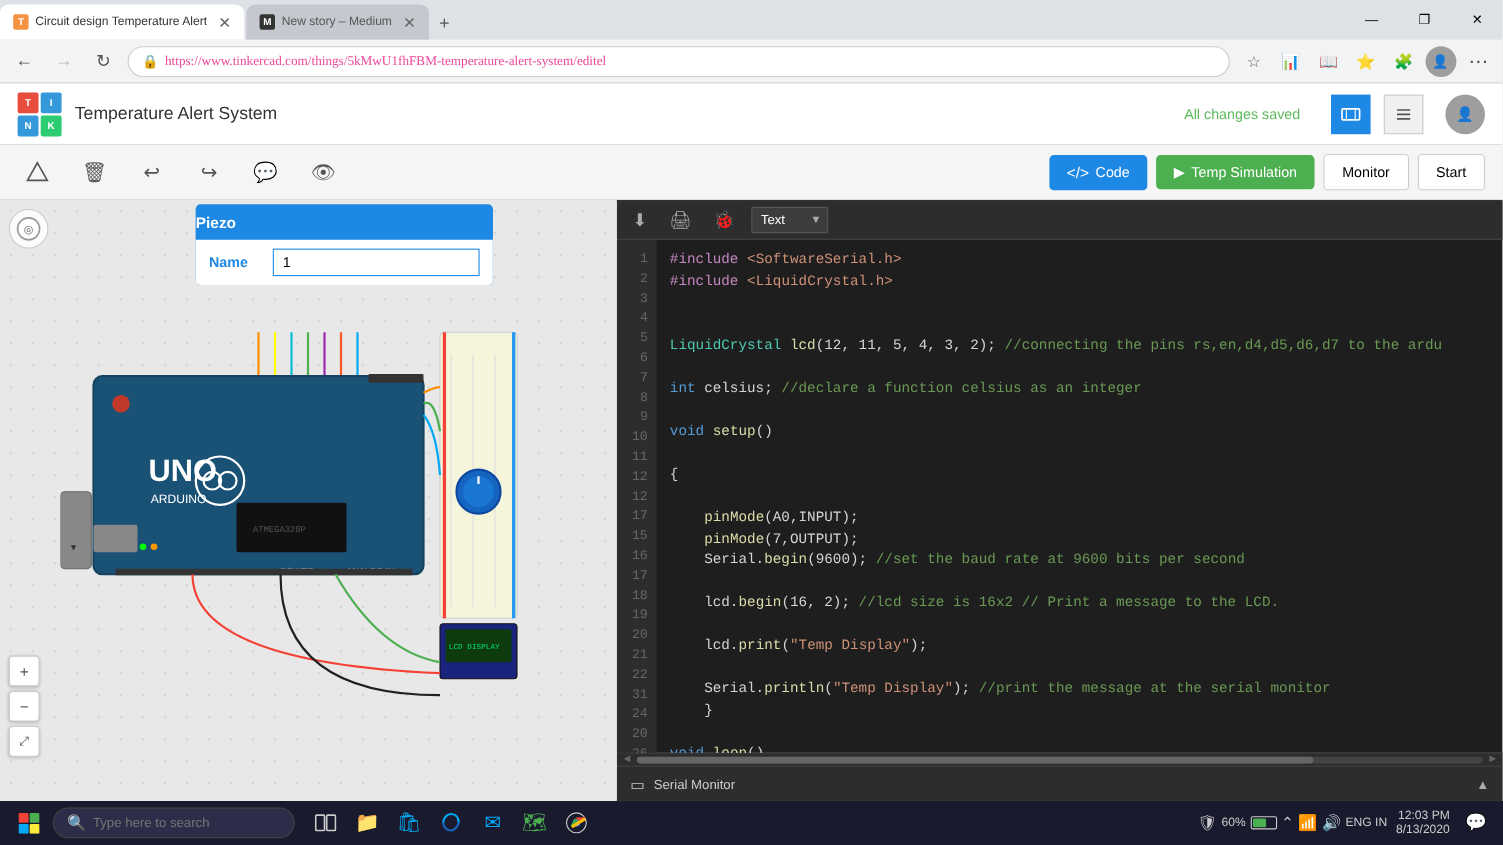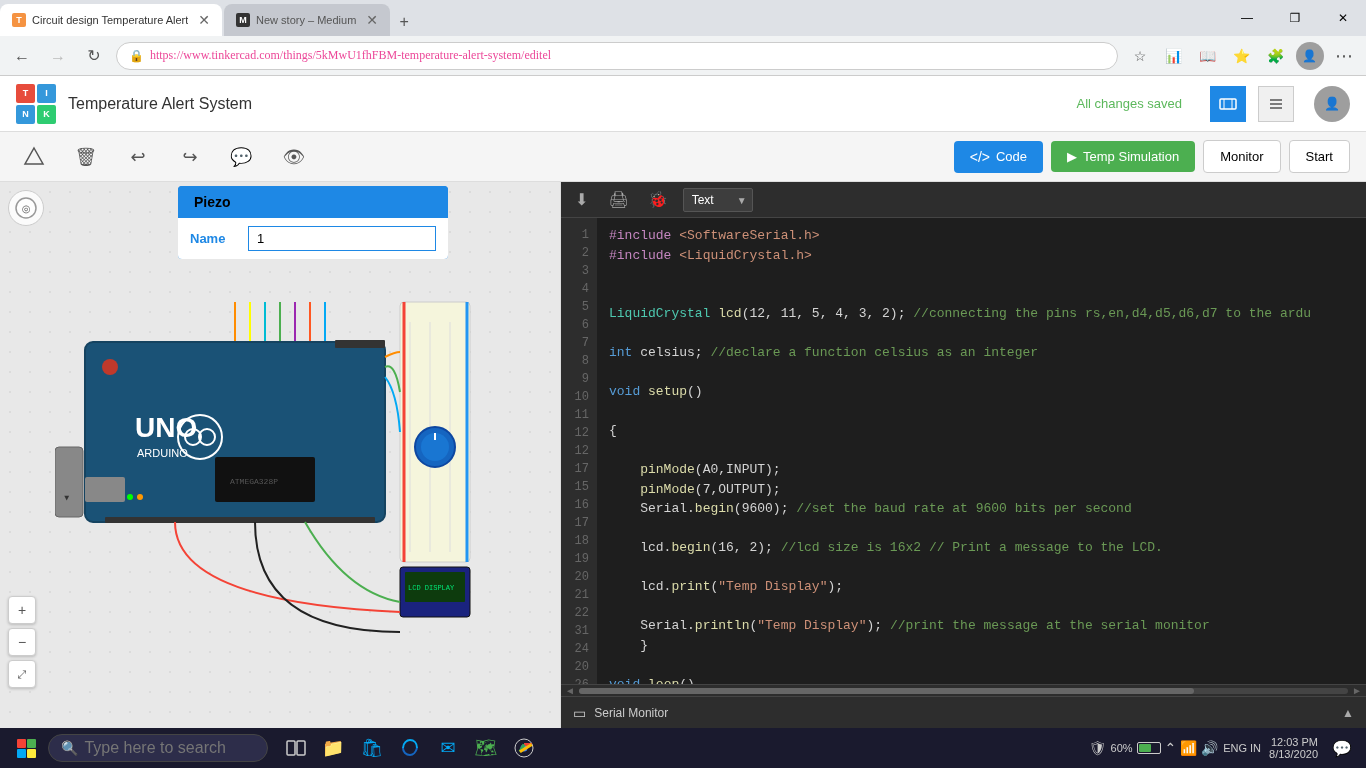--- a/index.html
+++ b/index.html
@@ -53,21 +53,21 @@
     .btn-share { background: white; border: 1px solid #ccc; padding: 8px 16px; border-radius: 4px; cursor: pointer; font-size: 13px; }
 
     
     .main-content { display: flex; height: calc(768px - 36px - 40px - 56px - 50px - 40px); }
 
     
     .canvas-area { position: relative; flex: 0 0 560px; background: #e8e8e8; overflow: hidden; }
 
     
     .piezo-popup { position: absolute; top: 4px; left: 178px; background: #1e88e5; border-radius: 4px; width: 270px; z-index: 10; }
-    .piezo-header { color: #000000; padding: 8px 16px; font-size: 14px; font-weight: 600; border-radius: 4px 4px 0 0; background: #1e88e5; }
+    .piezo-header { color: #ffffff; padding: 8px 0; font-size: 14px; font-weight: 600; border-radius: 4px 4px 0 0; background: #1e88e5; }
     .piezo-body { background: white; padding: 8px 12px; border-radius: 0 0 4px 4px; }
     .piezo-input { width: 100%; border: 1px solid #1e88e5; padding: 4px 8px; font-size: 13px; outline: none; }
 
     
     .code-panel { flex: 1; display: flex; flex-direction: column; border-left: 1px solid #ddd; background: #1e1e1e; }
     .code-toolbar { background: #2d2d2d; display: flex; align-items: center; padding: 4px 8px; gap: 8px; height: 36px; border-bottom: 1px solid #444; }
     .code-dropdown { background: #3d3d3d; color: white; border: 1px solid #555; padding: 4px 24px 4px 8px; font-size: 12px; border-radius: 2px; cursor: pointer; appearance: none; position: relative; }
     .code-dropdown-wrap { position: relative; }
     .code-dropdown-wrap::after { content: '▼'; position: absolute; right: 6px; top: 50%; transform: translateY(-50%); color: #aaa; font-size: 10px; pointer-events: none; }
     .code-icon-btn { color: #aaa; background: none; border: none; cursor: pointer; font-size: 16px; padding: 2px 6px; }
@@ -399,21 +399,21 @@
   <div class="start-btn">
     <svg width="20" height="20" viewBox="0 0 20 20" fill="none">
       <rect width="9" height="9" x="1" y="1" fill="#f44336" rx="1"></rect>
       <rect width="9" height="9" x="11" y="1" fill="#4caf50" rx="1"></rect>
       <rect width="9" height="9" x="1" y="11" fill="#03a9f4" rx="1"></rect>
       <rect width="9" height="9" x="11" y="11" fill="#ffeb3b" rx="1"></rect>
     </svg>
   </div>
   <div class="taskbar-search">
     <span class="taskbar-search-icon">🔍</span>
-    <input type="text" style="background: none; border: none; outline: none; color: rgb(204, 204, 204); font-size: 16px; width: 100%;" placeholder="Type here to search">
+    <input type="text" style="background: none; border: none; outline: none; color: rgb(204, 204, 204); font-size: 12px; width: 100%;" placeholder="Type here to search">
   </div>
   <div class="taskbar-icons">
     <div class="taskbar-icon" style="color:#ccc;">
       <svg width="20" height="20" viewBox="0 0 20 20">
           <rect x="1" y="3" width="8" height="14" rx="1" stroke="#ccc" stroke-width="1.5" fill="none"></rect>
           <rect x="11" y="3" width="8" height="14" rx="1" stroke="#ccc" stroke-width="1.5" fill="none"></rect>
         </svg>
     </div>
     <div class="taskbar-icon" style="color:#ffcc02; font-size:18px;">📁</div>
     <div class="taskbar-icon" style="color:#03a9f4; font-size:18px;">🛍</div>

